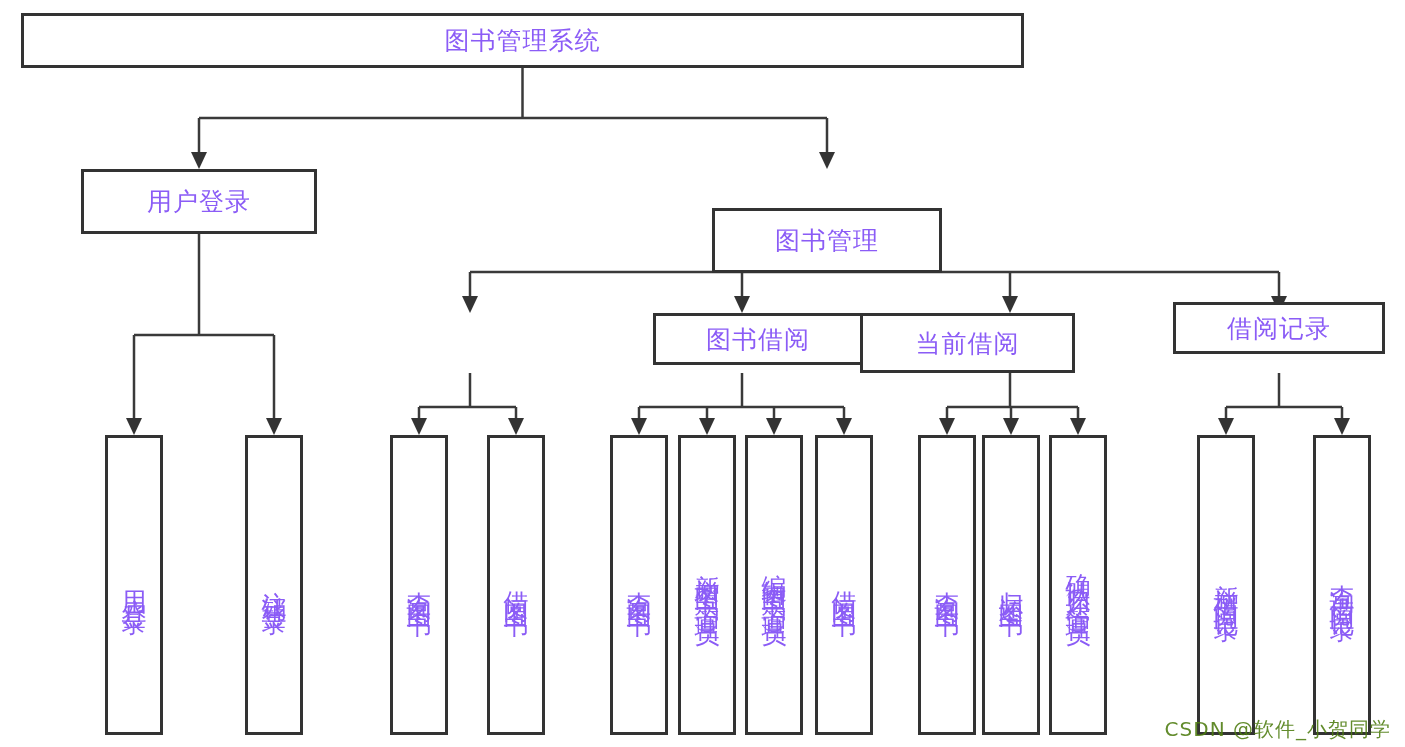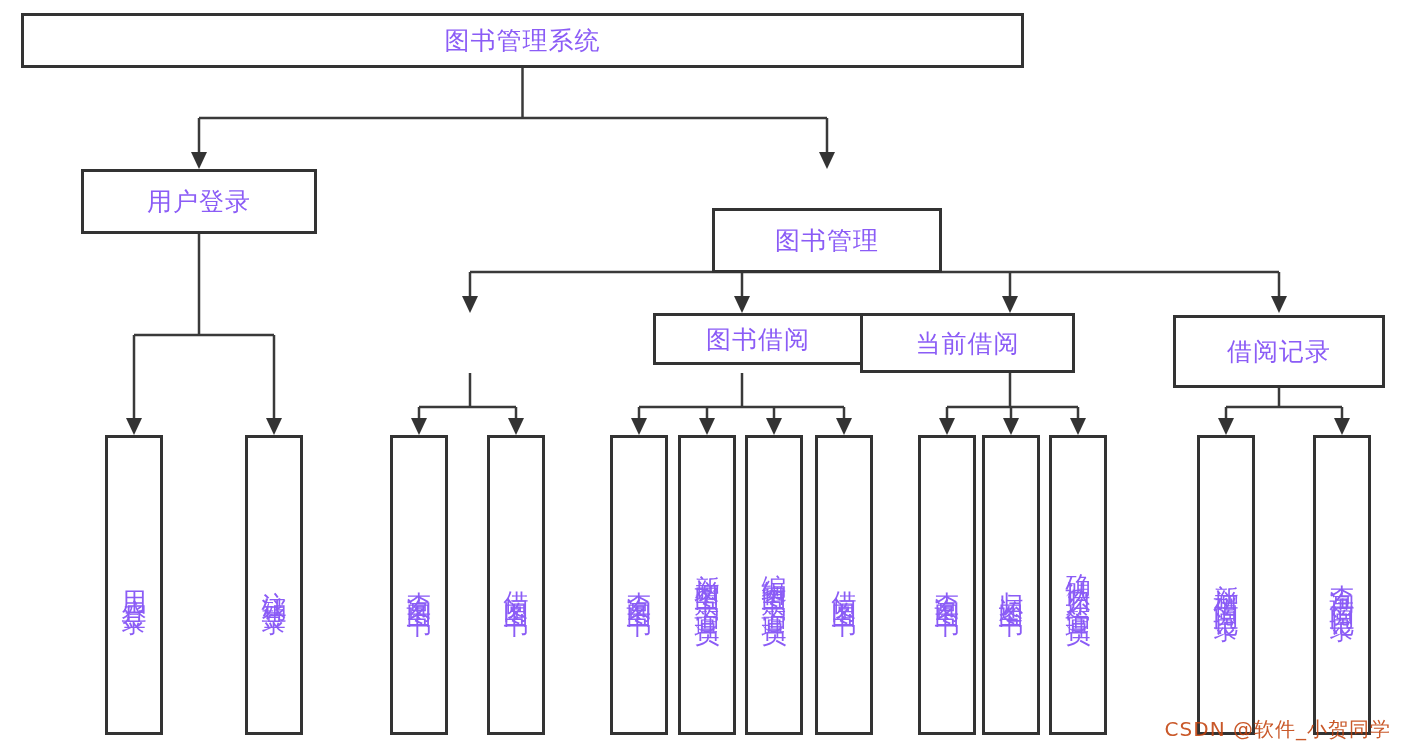--- a/index.html
+++ b/index.html
@@ -47,35 +47,35 @@
   }
   
   #n-root   { left: 21px;  top: 13px;  width: 1003px; height: 55px; }
   
   #n-login  { left: 81px;  top: 169px; width: 236px; height: 65px; }
   #n-mgmt   { left: 712px; top: 169px; width: 230px; height: 65px; margin-top: 39px; }
   
   #n-rec    { left: 363px;  top: 313px; width: 214px; height: 60px; }
   #n-borrow { left: 637px;  top: 313px; width: 210px; height: 52px; margin-left: 16px; }
   #n-current{ left: 860px;  top: 313px; width: 215px; height: 60px; }
-  #n-records{ left: 1173px; top: 315px; width: 212px; height: 73px; }
+  #n-records{ left: 1173px; top: 302px; width: 212px; height: 52px; }
   
   #l-a1 { left: 105px; }  #l-a2 { left: 245px; }
   #l-b1 { left: 390px; }  #l-b2 { left: 487px; }
   #l-c1 { left: 610px; }  #l-c2 { left: 678px; }
   #l-c3 { left: 745px; }  #l-c4 { left: 815px; }
   #l-d1 { left: 918px; }  #l-d2 { left: 982px; }  #l-d3 { left: 1049px; }
   #l-e1 { left: 1197px; } #l-e2 { left: 1313px; }
 
   #watermark {
     position: absolute;
     right: 14px;
     bottom: 4px;
     font-size: 20px;
-    color: #c2410c;
+    color: #4d7c0f;
     opacity: 0.88;
     letter-spacing: 1px;
     z-index: 10;
   }
 </style>
 </head>
 <body>
 
 <div id="stage">
 

